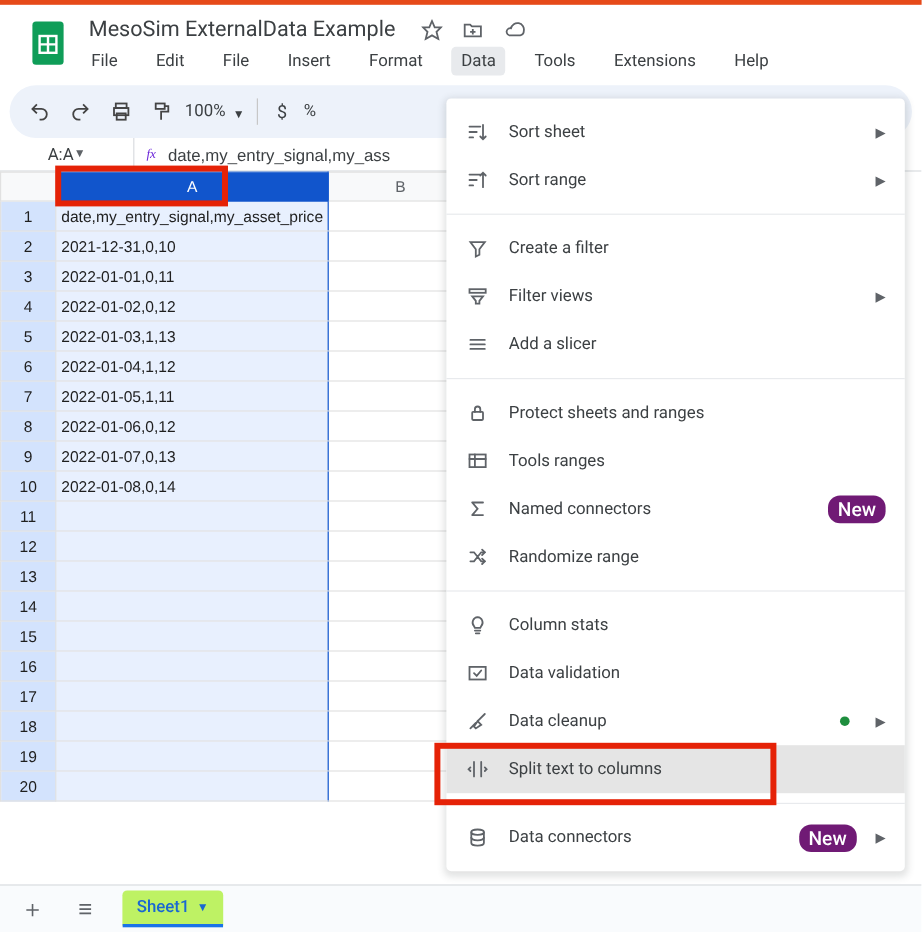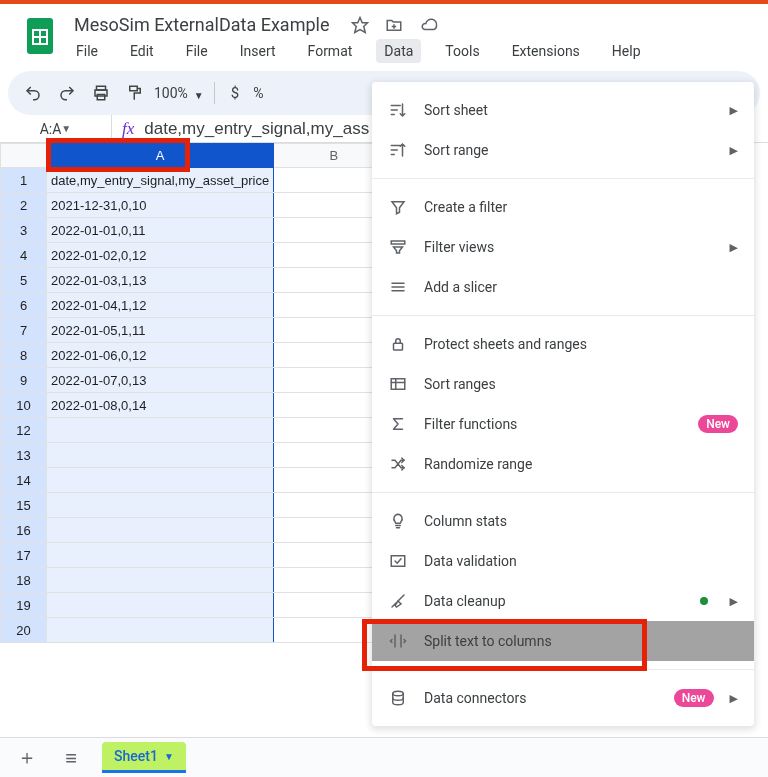--- a/index.html
+++ b/index.html
@@ -50,22 +50,22 @@
   .zoom { display:flex; align-items:flex-end; gap:6px; color:#3c4043; font-size:14px;}
   .zoom .caret{ font-size:10px;}
   .money { font-size:15px; color:#3c4043; margin-left:6px;}
   .pct { font-size:14px; color:#3c4043; margin-left:10px;}
 
   
   .fx-row { display:flex; align-items:center; border-bottom:1px solid var(--g-border); height:28px;}
   .namebox { width:128px; border-right:1px solid var(--g-border); height:100%; display:flex; align-items:center; padding:0 10px; justify-content:center; color:#3c4043; font-size:14px;}
   .namebox .dd { font-size:10px; color:#5f6368;}
   .fx { padding:0 10px; display:flex; align-items:center; gap:10px; width:100%; overflow:hidden; white-space:nowrap;}
-  .fx-label { font-style:italic; color:#6d28d9; font-family: "Times New Roman", serif; font-size:17px;}
-  .fx-content { color:#3c4043; font-family: Arial, sans-serif; font-size:17px;}
+  .fx-label { font-style:italic; color:#6d28d9; font-family: "Times New Roman", serif; font-size:11px;}
+  .fx-content { color:#3c4043; font-family: Arial, sans-serif; font-size:14px;}
 
   
   .grid-wrap { position:relative; }
   table.grid { border-collapse:collapse; table-layout:fixed; font-family: Arial, sans-serif; font-size:13px; color:#1f1f1f;}
   .corner { width:46px; height:24px; background:#f8f9fa; border:1px solid #e1e1e1;}
   th.colhdr { height:24px; background:#f8f9fa; border:1px solid #e1e1e1; font-weight:normal; color:#5f6368; text-align:center;}
   th.colhdr.sel { background: var(--g-sel-blue); color:#fff; border-color: var(--g-sel-blue);}
   th.rowhdr { width:46px; background:#f8f9fa; border:1px solid #e1e1e1; font-weight:normal; color:#5f6368; text-align:center; height:25px;}
   th.rowhdr.sel { background:#d3e3fd; color:#1f1f1f;}
   td.cell { border:1px solid #e1e1e1; padding:0 4px; height:25px; white-space:nowrap; overflow:visible;}
@@ -84,26 +84,26 @@
   
   .menu {
     position:absolute; top:78px; left:372px; width:382px;
     background:#fff; border-radius:4px; box-shadow: var(--g-menu-shadow);
     padding:8px 0; z-index:50;
   }
   .menu-item {
     display:flex; align-items:center; height:40px; padding:0 16px;
     color:#3c4043; font-size:14px; gap:16px;
   }
-  .menu-item.hover { background:#a3a3a3;}
+  .menu-item.hover { background:#e5e5e5;}
   .menu-ico { width:20px; height:20px; display:flex; align-items:center; justify-content:center; color:#5f6368; flex-shrink:0;}
   .menu-label { flex:1; }
   .menu-sep { height:1px; background:#e8eaed; margin:8px 0;}
   .menu-arrow { font-size:11px; color:#5f6368;}
-  .badge-new { background:#ec4899; color:#fff; font-size:12px; font-weight:500; padding:2px 8px; border-radius:10px;}
+  .badge-new { background:#701a75; color:#fff; font-size:16px; font-weight:500; padding:2px 8px; border-radius:10px;}
   .green-dot { width:8px; height:8px; border-radius:50%; background:#1e8e3e; margin-right:6px;}
 
   
   .annot-menu {
     position:absolute; border:5px solid var(--annot-red);
     pointer-events:none; z-index:60;
   }
 
   
   .sheettabs {
@@ -272,20 +272,26 @@
           <td class="cell colB"></td>
           <td class="cell colC"></td>
         </tr>
         <tr>
           <th class="rowhdr sel">10</th>
           <td class="cell colA selcol">2022-01-08,0,14</td>
           <td class="cell colB"></td>
           <td class="cell colC"></td>
         </tr>
         <tr>
+          <th class="rowhdr sel">11</th>
+          <td class="cell colA selcol"></td>
+          <td class="cell colB"></td>
+          <td class="cell colC"></td>
+        </tr>
+        <tr>
           <th class="rowhdr sel">12</th>
           <td class="cell colA selcol"></td>
           <td class="cell colB"></td>
           <td class="cell colC"></td>
         </tr>
         <tr>
           <th class="rowhdr sel">13</th>
           <td class="cell colA selcol"></td>
           <td class="cell colB"></td>
           <td class="cell colC"></td>
@@ -398,29 +404,29 @@
                <span class="menu-label">Protect sheets and ranges</span>
     </div>
     <div class="menu-item">
       <span class="menu-ico">
         <svg width="18" height="18" viewBox="0 0 24 24" fill="none" stroke="#5f6368" stroke-width="2" stroke-linecap="round">
           <rect x="3" y="5" width="18" height="14"></rect>
           <line x1="3" y1="10" x2="21" y2="10"></line>
           <line x1="9" y1="5" x2="9" y2="19"></line>
         </svg>
       </span>
-               <span class="menu-label">Sort ranges</span>
+               <span class="menu-label">Tools ranges</span>
     </div>
     <div class="menu-item">
       <span class="menu-ico">
         <svg width="18" height="18" viewBox="0 0 24 24" fill="none" stroke="#5f6368" stroke-width="2" stroke-linecap="round">
           <path d="M6 5h12M6 19h12M6 5l6 7-6 7"></path>
         </svg>
       </span>
-               <span class="menu-label">Filter functions</span>
+               <span class="menu-label">Named connectors</span>
       <span class="badge-new">New</span>
     </div>
     <div class="menu-item">
       <span class="menu-ico">
         <svg width="18" height="18" viewBox="0 0 24 24" fill="none" stroke="#5f6368" stroke-width="2" stroke-linecap="round">
           <path d="M4 7h4l8 10h4m0-10h-4L8 17H4"></path>
           <path d="M17 4l3 3-3 3M17 14l3 3-3 3"></path>
         </svg>
       </span>
                <span class="menu-label">Randomize range</span>

